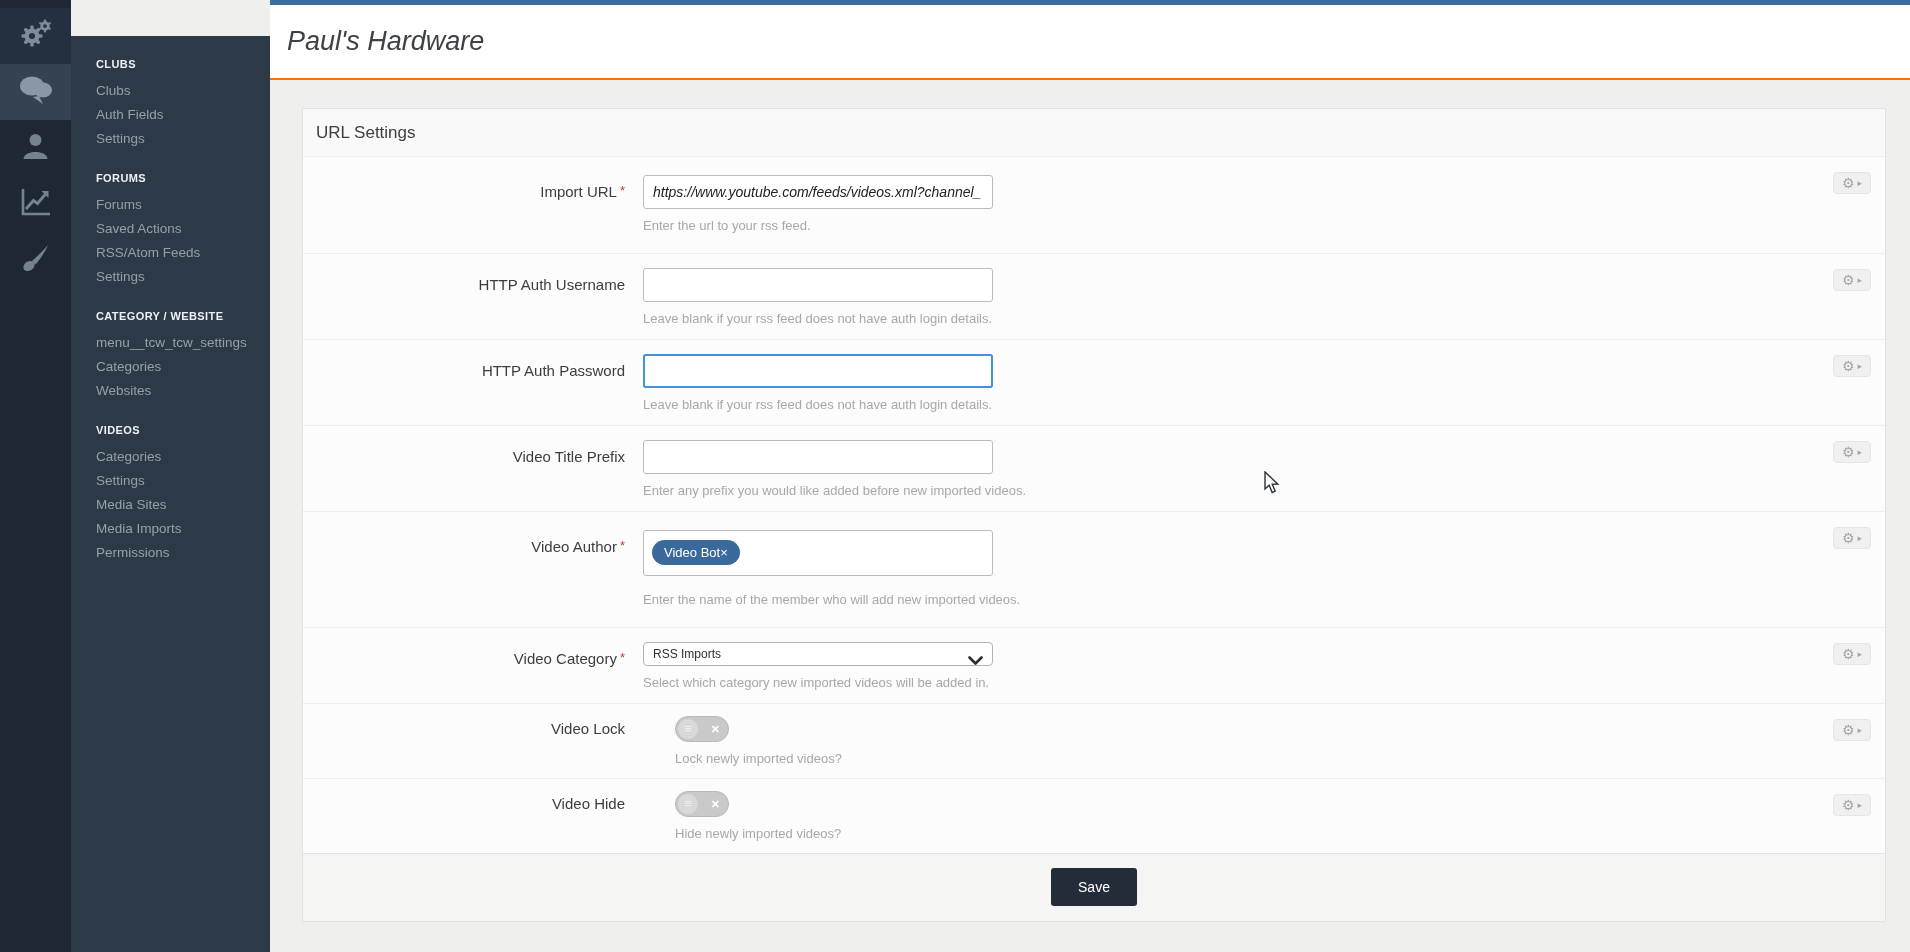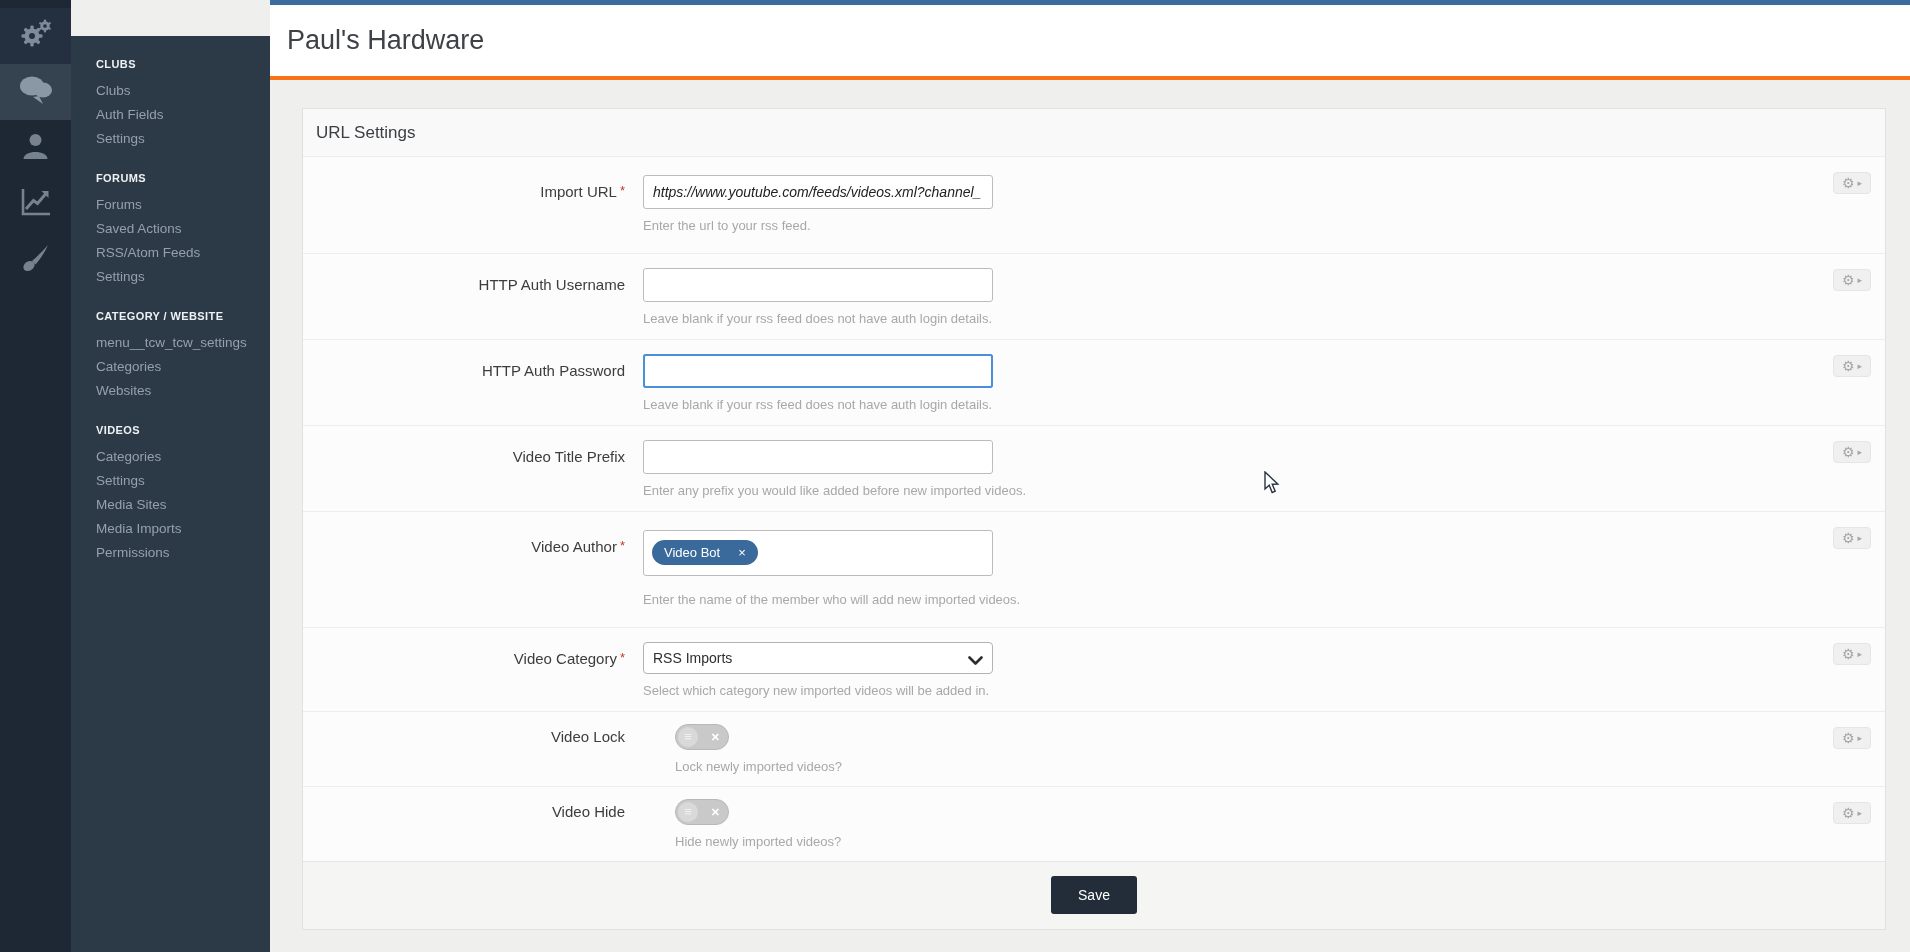--- a/index.html
+++ b/index.html
@@ -13,21 +13,21 @@
   .rail-item.first { margin-top:8px; background:#243040; }
   .rail-item.active { background:#35424f; }
   .menu { position:absolute; left:71px; right:0; top:0; bottom:0; background:#2c3947; padding:22px 10px 0 25px;margin-top:36px; }
   .menu-section { margin-bottom:21px; }
   .menu-header { color:#eef1f4; font-size:11px; font-weight:bold; letter-spacing:.4px; margin-bottom:9px; }
   .menu-link { display:block; color:#95a0ab; font-size:13.5px; line-height:24px; text-decoration:none; cursor:pointer; }
 
   
   .content-wrap { position:absolute; left:270px; right:0; top:0; bottom:0; }
   .topbar { height:5px; background:#3a6d9e; }
-  .page-header { background:#ffffff; height:75px; border-bottom:4px solid #f97316; display:flex; align-items:center; padding-left:17px; }
+  .page-header { background:#ffffff; height:75px; border-bottom:2px solid #f97316; display:flex; align-items:center; padding-left:17px;font-style:italic; }
   .page-title { font-size:27px; color:#3e4247; font-weight:400; }
   .content { padding:28px 24px 0 32px; }
 
   .panel { background:#fcfcfc; border:1px solid #e1e1e1; }
   .section-header { padding:14px 13px 13px; font-size:17px; color:#3b3e42; background:#f9f9f9; }
   .section + .section .section-header { border-top:1px solid #e9e9e9; }
 
   .form-row { border-top:1px solid #ededed; display:flex; position:relative; }
   .row-pad-lg { padding:18px 0 20px; }
   .row-pad-md { padding:14px 0 13px; }
@@ -43,26 +43,26 @@
   .help { font-size:13px; color:#a8a8a8; margin-top:9px; }
 
   .gear-btn { position:absolute; top:15px; right:14px; width:38px; height:22px; background:#f0f0f0;
     border:1px solid #e5e5e5; border-radius:4px; color:#a6a6a6; display:flex; align-items:center;
     justify-content:center; gap:3px; cursor:pointer; }
   .gear-glyph { font-size:14px; line-height:1; }
   .caret-glyph { font-size:9px; line-height:1; }
 
   .tag-box { width:350px; min-height:46px; border:1px solid #bcbcbc; border-radius:3px; background:#fff; padding:9px 8px; }
   .tag { display:inline-flex; align-items:center; background:#3a6a9b; color:#fff; font-size:13px;
-    border-radius:13px; padding:5px 12px; gap:18px; cursor:pointer; }
+    border-radius:13px; padding:5px 12px; gap:0; cursor:pointer; }
   .tag-x { font-size:13px; cursor:pointer; }
 
   .select-wrap { position:relative; width:350px; }
-  .category-select { width:100%; height:32px; border:1px solid #b3b3b3; border-radius:4px; background:#fff;
-    font-size:14px; color:#2e2e2e; padding:0 28px 0 9px; -webkit-appearance:none; appearance:none; }
+  .category-select { width:100%; height:24px; border:1px solid #b3b3b3; border-radius:4px; background:#fff;
+    font-size:12px; color:#2e2e2e; padding:0 28px 0 9px; -webkit-appearance:none; appearance:none; }
   .select-chevron { position:absolute; right:10px; top:10px; pointer-events:none; }
 
   .toggle { width:54px; height:26px; border-radius:14px; background:#c9c9c9; border:1px solid #b8b8b8;
     position:relative; display:inline-block; cursor:pointer; }
   .toggle-knob { position:absolute; left:2px; top:2px; width:20px; height:20px; border-radius:50%;
     background:#d9d9d9; color:#f0f0f0; font-size:13px; line-height:20px; text-align:center; }
   .toggle-x { position:absolute; right:8px; top:0; height:24px; line-height:24px; color:#fff;
     font-weight:bold; font-size:11px; }
   .toggle-help { margin-top:5px; }
 

